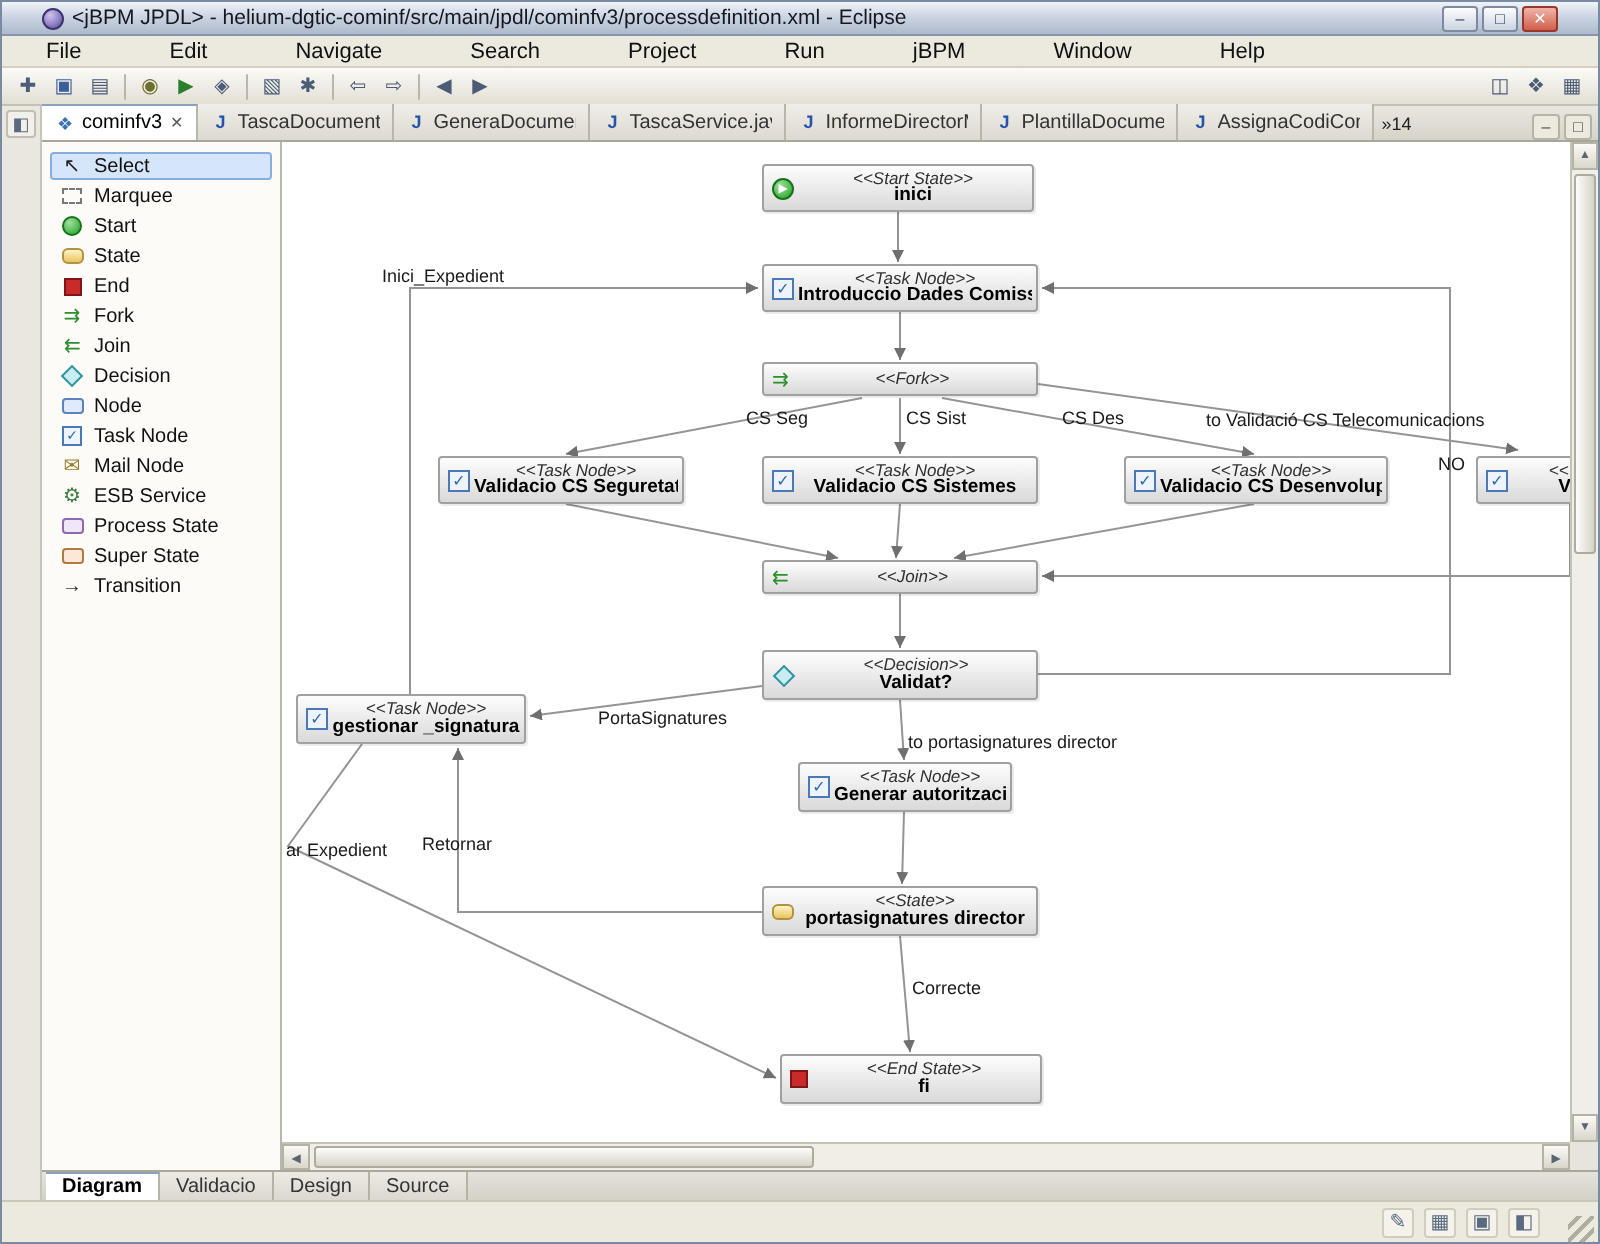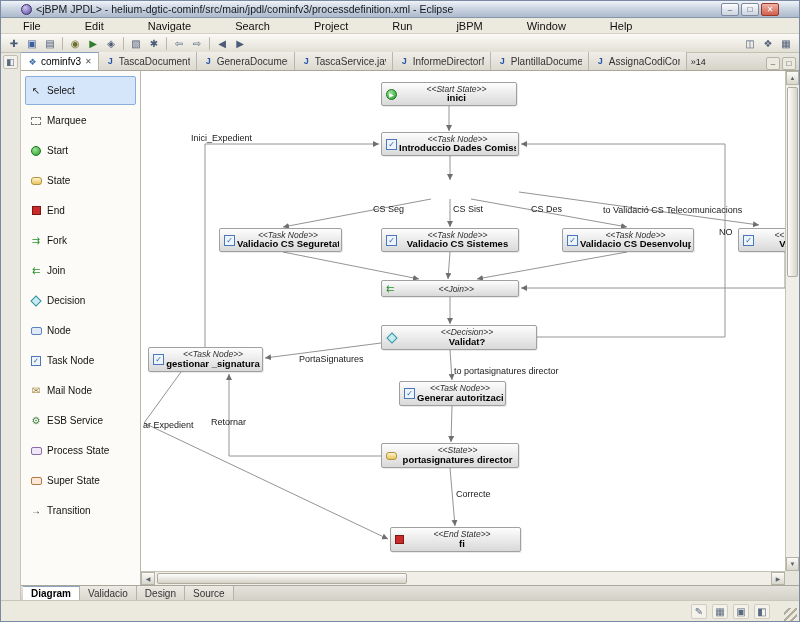--- a/index.html
+++ b/index.html
@@ -58,21 +58,21 @@
   .ti-java::after { content:"J"; color:#2255aa; font-weight:bold; font-size:9px; }
   .tab-close { font-size:8px; color:#555; margin-left:1px; }
   .tab-overflow { font-size:9px; color:#222; padding:0 4px; align-self:center; }
   .ed-btns { margin-left:auto; display:flex; align-items:center; padding-right:3px; gap:2px; }
   .edbtn { width:14px; height:13px; display:inline-flex; align-items:center; justify-content:center;
     font-size:8px; color:#444; border:1px solid #b5b2a6; background:#eceade; border-radius:2px; }
 
   
   .body { flex:1 1 auto; display:flex; min-height:0; }
   .palette { flex:0 0 120px; background:#fcfbf7; border-right:1px solid #b9b6ab; padding:4px 2px; overflow:hidden; }
-  .pal-item { display:flex; align-items:center; gap:4px; height:29px; margin:1px 2px; padding:0 3px;
+  .pal-item { display:flex; align-items:center; gap:4px; height:14px; margin:1px 2px; padding:0 3px;
     font-size:10px; color:#111; border:1px solid transparent; }
   .pal-item.selected { background:#d6e6fa; border:1px solid #88aede; border-radius:2px; }
   .pi { width:14px; flex:0 0 14px; display:inline-flex; justify-content:center; align-items:center; }
   .pico { display:inline-flex; align-items:center; justify-content:center; }
   .pi-select::after { content:"↖"; color:#222; font-size:10px; }
   .pi-marquee { width:10px; height:8px; border:1px dashed #777; }
   .pi-start { width:10px; height:10px; border-radius:50%; background:radial-gradient(circle at 35% 30%,#9fe09f,#23a123); border:1px solid #15741a; }
   .pi-state { width:11px; height:8px; border-radius:3px; background:linear-gradient(#fff3c8,#e8c55e); border:1px solid #b1923e; }
   .pi-end { width:9px; height:9px; background:#c92a2a; border:1px solid #801515; }
   .pi-fork::after { content:"⇉"; color:#2d8f2d; font-size:10px; }
@@ -433,20 +433,24 @@
                 <b>inici</b>
               </span>
           </div>
           <div class="node" style="left:240px;top:61px;width:138px;height:24px">
             <span class="nicon ic-task"></span>
             <span class="ntext">
                 <em>&lt;&lt;Task Node&gt;&gt;</em>
                 <b>Introduccio Dades Comissio</b>
               </span>
           </div>
+          <div class="node nrow" style="left:240px;top:110px;width:138px;height:17px">
+            <span class="nicon ic-fork"></span>
+            <span class="ntext"><em>&lt;&lt;Fork&gt;&gt;</em></span>
+          </div>
           <div class="node" style="left:78px;top:157px;width:123px;height:24px">
             <span class="nicon ic-task"></span>
             <span class="ntext">
                 <em>&lt;&lt;Task Node&gt;&gt;</em>
                 <b>Validacio CS Seguretat</b>
               </span>
           </div>
           <div class="node" style="left:240px;top:157px;width:138px;height:24px">
             <span class="nicon ic-task"></span>
             <span class="ntext">
@@ -465,21 +469,21 @@
             <span class="nicon ic-task"></span>
             <span class="ntext">
                 <em>&lt;&lt;Task Node&gt;&gt;</em>
                 <b>Validació C</b>
               </span>
           </div>
           <div class="node nrow" style="left:240px;top:209px;width:138px;height:17px">
             <span class="nicon ic-join"></span>
             <span class="ntext"><em>&lt;&lt;Join&gt;&gt;</em></span>
           </div>
-          <div class="node" style="left:240px;top:254px;width:156px;height:25px">
+          <div class="node" style="left:240px;top:254px;width:138px;height:25px">
             <span class="nicon ic-decision"></span>
             <span class="ntext">
                 <em>&lt;&lt;Decision&gt;&gt;</em>
                 <b>Validat?</b>
               </span>
           </div>
           <div class="node" style="left:7px;top:276px;width:115px;height:25px">
             <span class="nicon ic-task"></span>
             <span class="ntext">
                 <em>&lt;&lt;Task Node&gt;&gt;</em>

